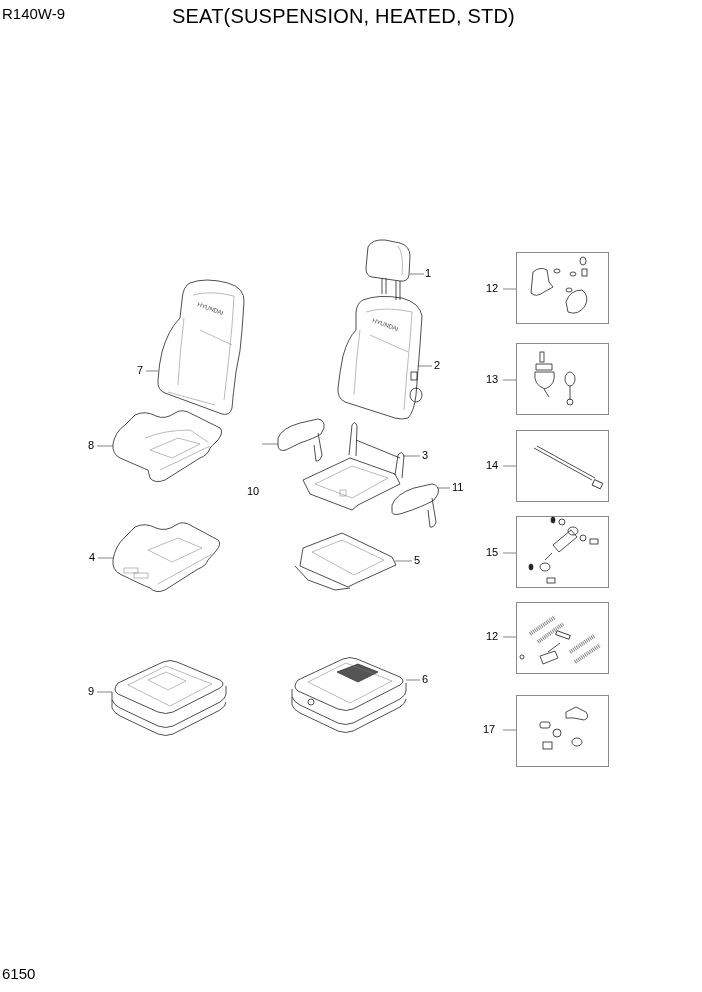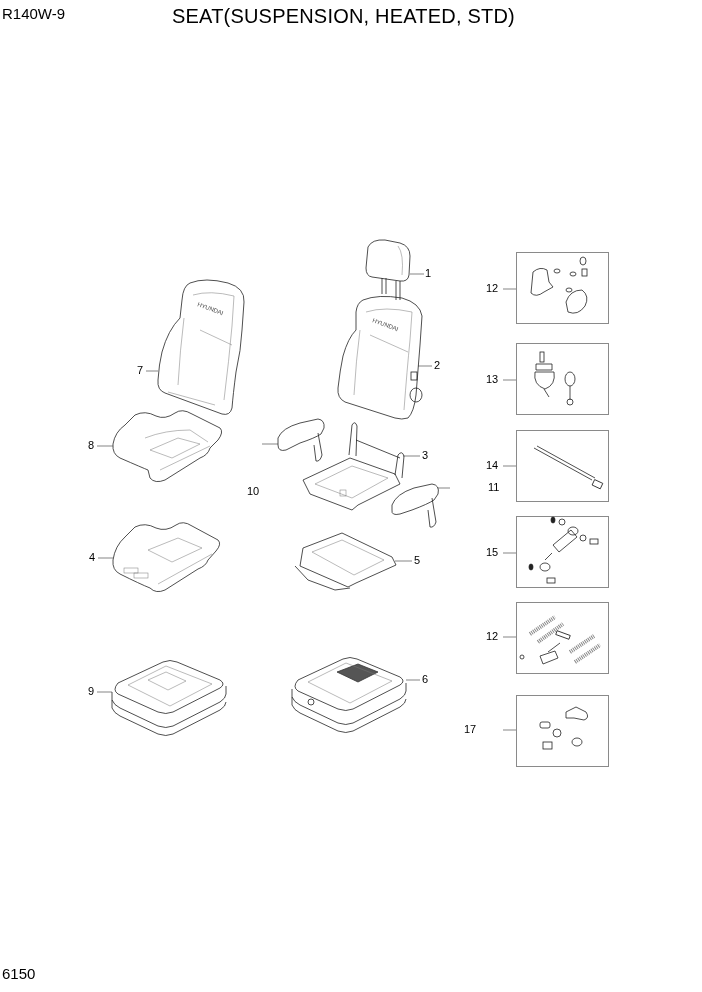--- a/index.html
+++ b/index.html
@@ -197,21 +197,21 @@
 <div class="callout" style="left:425px;top:268px;">1</div>
 <div class="callout" style="left:434px;top:360px;">2</div>
 <div class="callout" style="left:422px;top:450px;">3</div>
 <div class="callout" style="left:89px;top:552px;">4</div>
 <div class="callout" style="left:414px;top:555px;">5</div>
 <div class="callout" style="left:422px;top:674px;">6</div>
 <div class="callout" style="left:137px;top:365px;">7</div>
 <div class="callout" style="left:88px;top:440px;">8</div>
 <div class="callout" style="left:88px;top:686px;">9</div>
 <div class="callout" style="left:247px;top:438px;margin-top:48px;">10</div>
-<div class="callout" style="left:452px;top:482px;margin-left:36px;">11</div>
+<div class="callout" style="left:452px;top:482px;">11</div>
 <div class="callout" style="left:486px;top:283px;">12</div>
 <div class="callout" style="left:486px;top:374px;">13</div>
 <div class="callout" style="left:486px;top:460px;">14</div>
 <div class="callout" style="left:486px;top:547px;">15</div>
 <div class="callout" style="left:486px;top:631px;">12</div>
-<div class="callout" style="left:464px;top:724px;">17</div>
+<div class="callout" style="left:483px;top:724px;">17</div>
 
 <div class="page-no">6150</div>
 
 </body></html>

